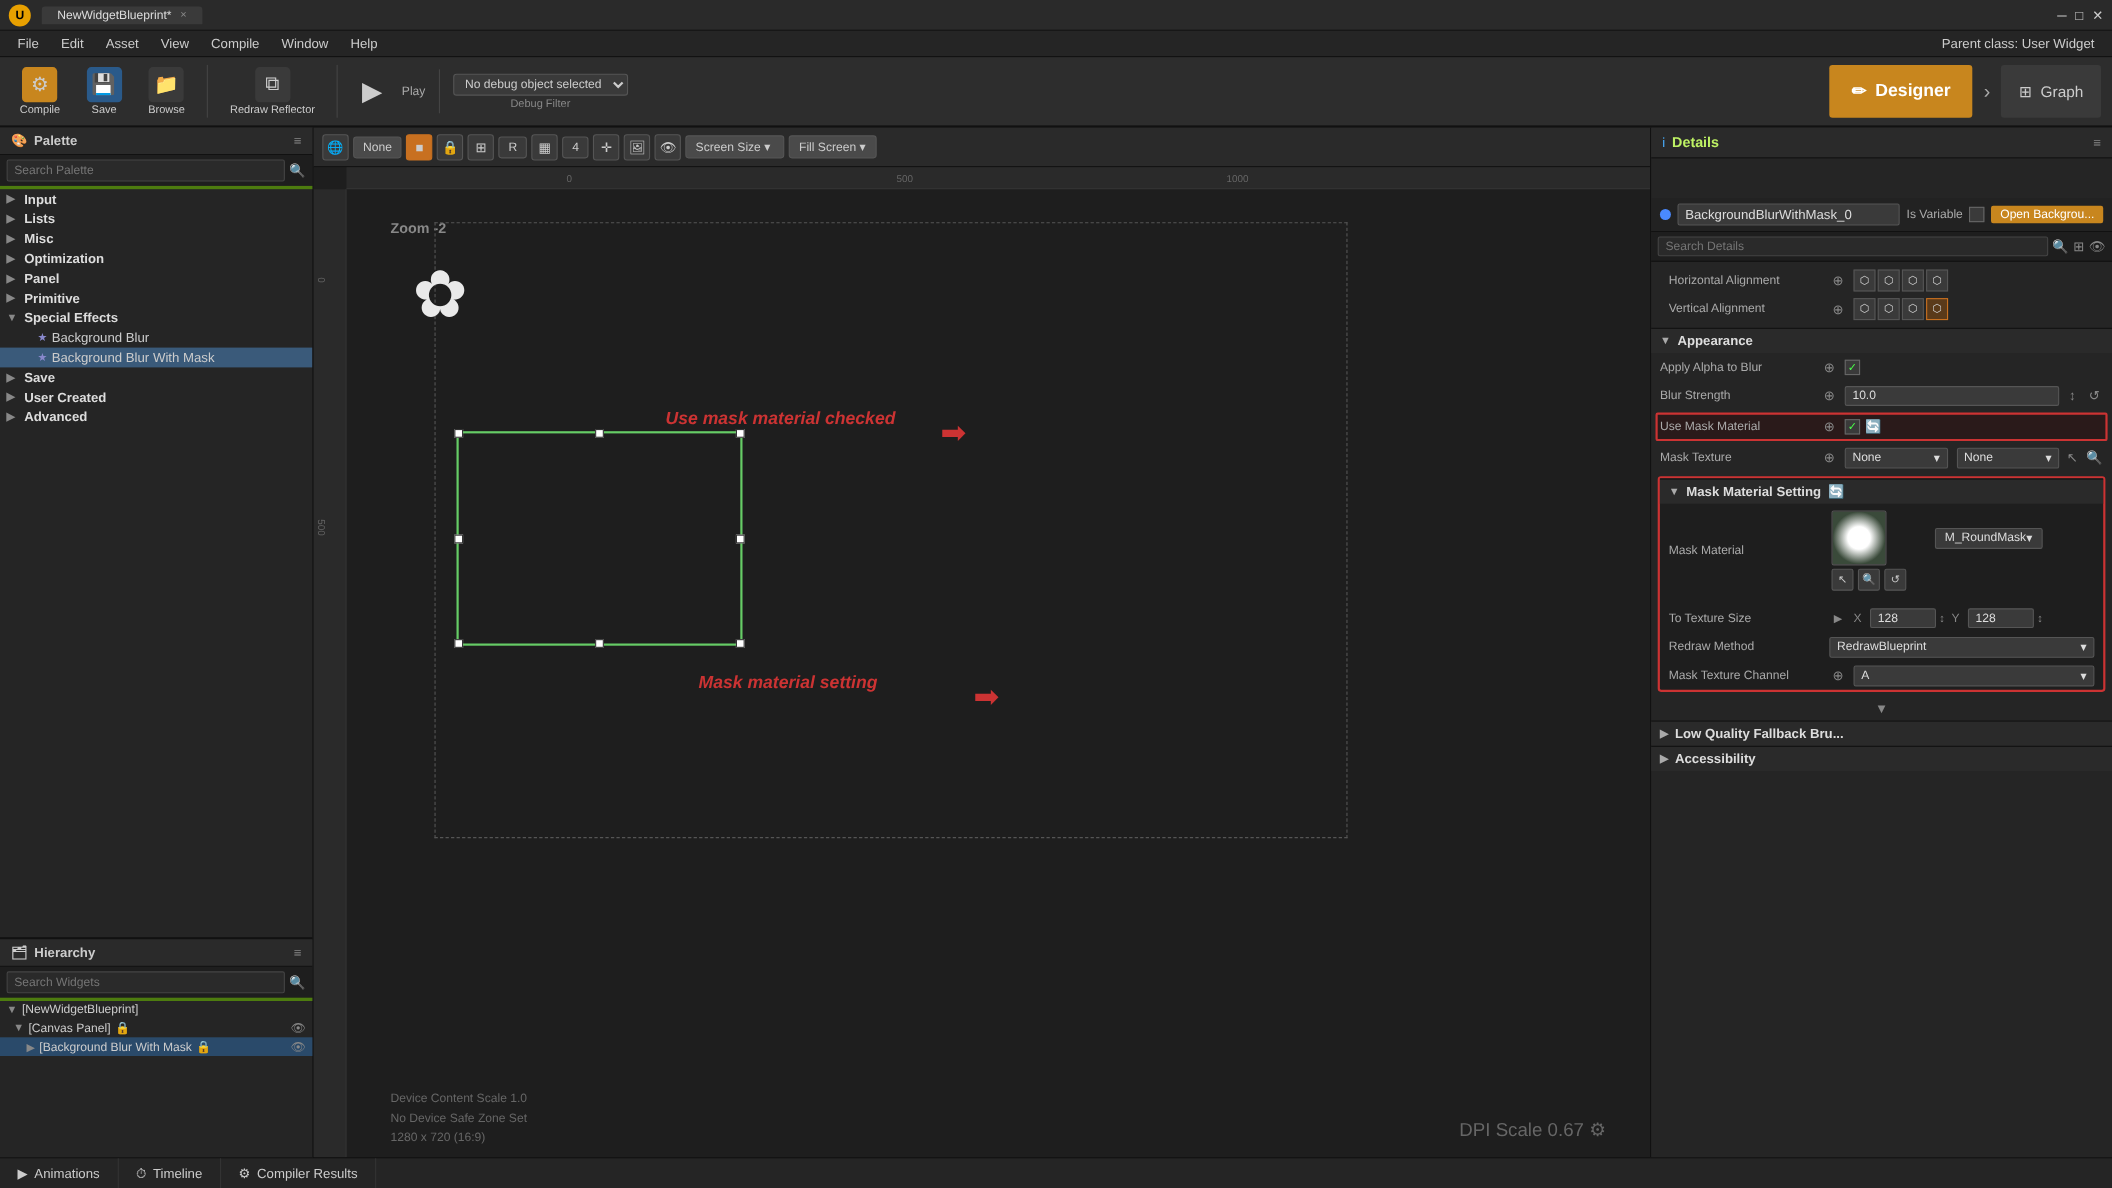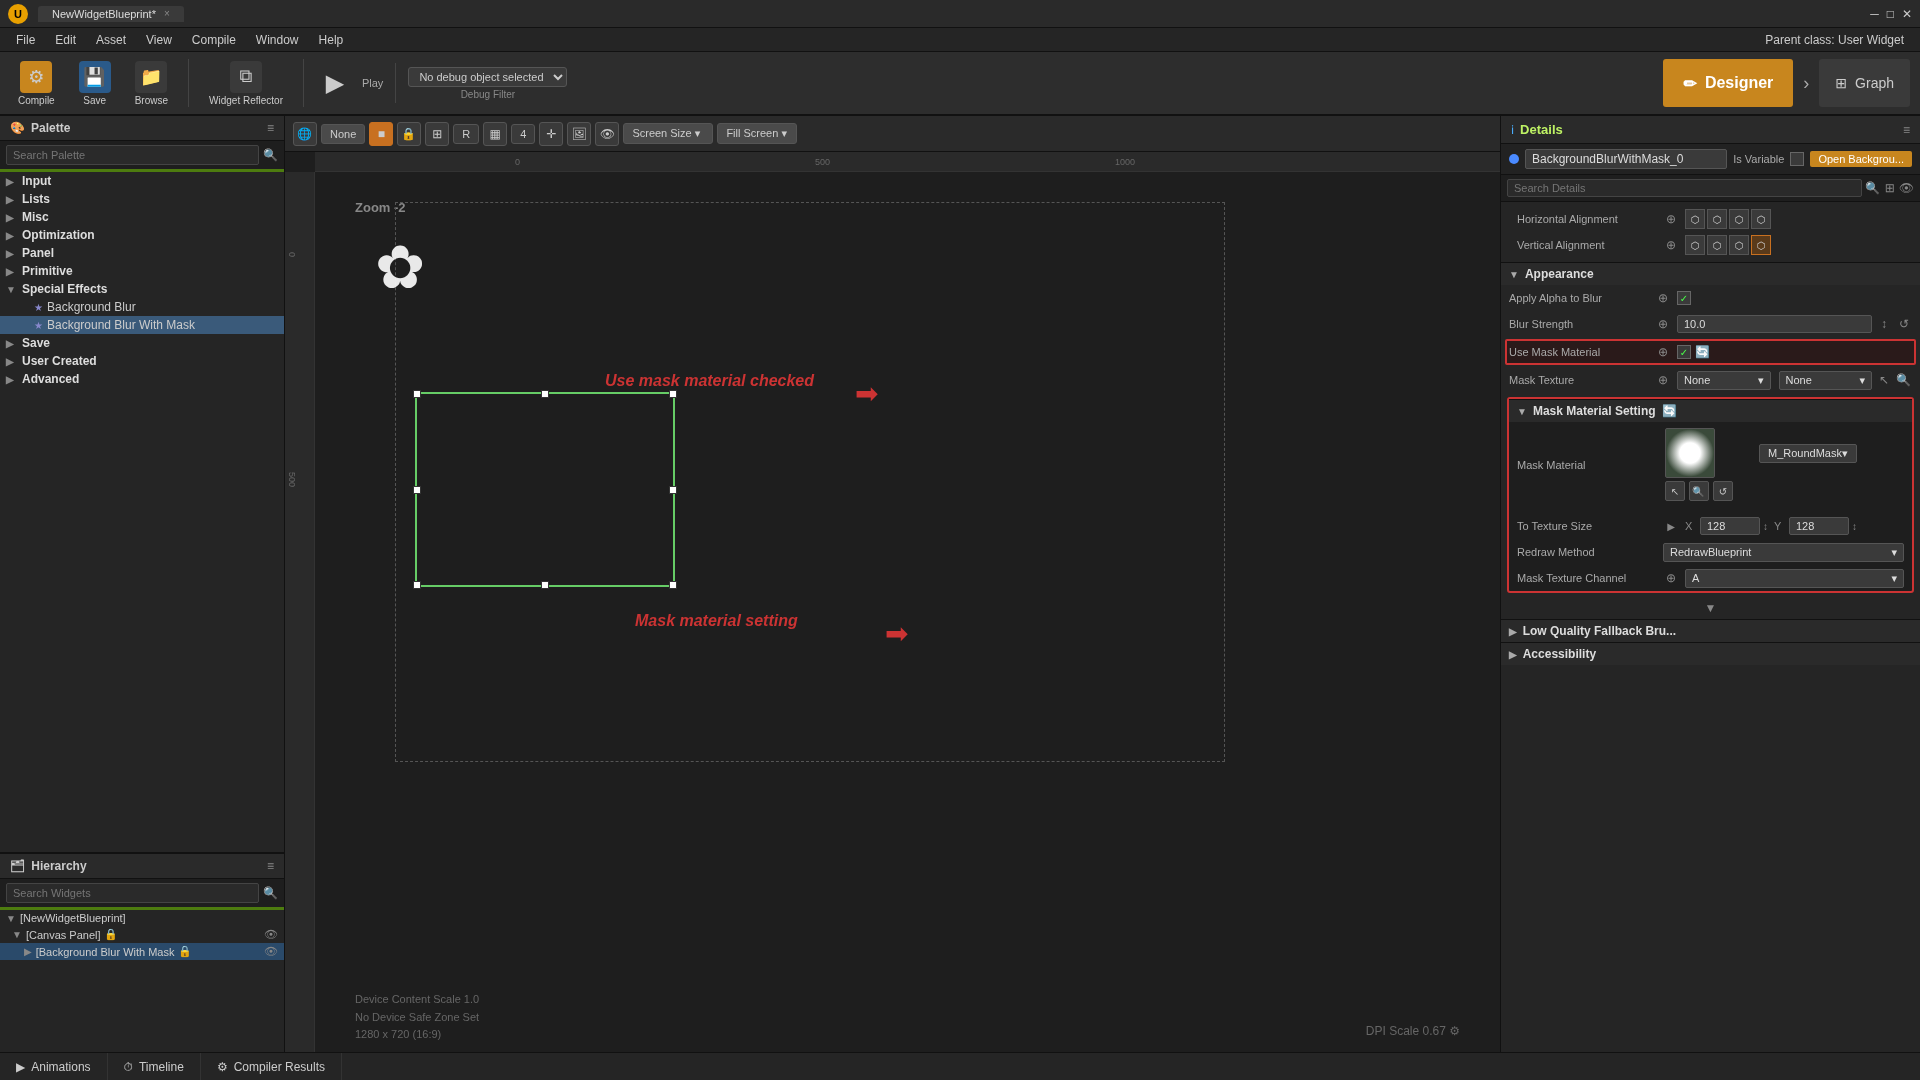--- a/index.html
+++ b/index.html
@@ -57,32 +57,32 @@
     .canvas-ruler-v { position: absolute; top: 20px; left: 0; width: 30px; bottom: 0; background: #2a2a2a; border-right: 1px solid #333; }
     .ruler-label { position: absolute; font-size: 9px; color: #666; }
     .zoom-label { position: absolute; top: 28px; left: 40px; color: #888; font-size: 13px; font-weight: bold; }
     .canvas-content { position: absolute; top: 20px; left: 30px; right: 0; bottom: 0; }
     .widget-box { position: absolute; border: 2px solid #66cc66; background: transparent; }
     .handle { position: absolute; width: 8px; height: 8px; background: #fff; border: 1px solid #333; }
     .canvas-decorative { position: absolute; top: 60px; left: 60px; color: white; font-size: 60px; opacity: 0.9; }
     .annotation-text { position: absolute; color: #cc3333; font-size: 16px; font-weight: bold; font-style: italic; }
     .annotation-arrow { position: absolute; color: #cc3333; font-size: 28px; }
     .canvas-status { position: absolute; bottom: 8px; left: 40px; color: #666; font-size: 11px; line-height: 1.6; }
-    .canvas-dpi { position: absolute; bottom: 14px; right: 40px; color: #666; font-size: 12px; text-align: center; }
+    .canvas-dpi { position: absolute; bottom: 14px; right: 40px; color: #666; font-size: 17px; text-align: center; }
     .canvas-dpi-icon { cursor: pointer; }
 
     
     #bottombar { background: #252525; height: 28px; display: flex; align-items: center; border-top: 1px solid #111; }
     .bottom-tab { padding: 4px 16px; font-size: 12px; color: #ccc; cursor: pointer; display: flex; align-items: center; gap: 6px; border-right: 1px solid #333; height: 100%; }
 
     
     #right-panel { width: 420px; background: #252525; border-left: 1px solid #111; display: flex; flex-direction: column; overflow-y: auto; }
     .details-header { background: #2a2a2a; padding: 5px 10px; display: flex; align-items: center; gap: 6px; border-bottom: 1px solid #111; }
     .details-title { font-size: 13px; font-weight: bold; color: #bef264; flex: 1; }
-    .widget-name-bar { display: flex; align-items: center; padding: 5px 8px; gap: 6px; background: #222; border-bottom: 1px solid #111; }
+    .widget-name-bar { display: flex; align-items: center; padding: 5px 8px; gap: 6px; background: #222; border-bottom: 1px solid #111; margin-top: 36px; }
     .widget-dot { width: 10px; height: 10px; background: #4a8aff; border-radius: 50%; flex-shrink: 0; }
     .widget-name-input { flex: 1; background: #3a3a3a; border: 1px solid #555; color: #ddd; padding: 2px 6px; font-size: 12px; border-radius: 2px; }
     .is-variable-label { font-size: 11px; color: #aaa; }
     .open-bg-btn { background: #c8861e; color: #fff; padding: 2px 8px; font-size: 11px; border-radius: 2px; cursor: pointer; white-space: nowrap; }
     .details-search { display: flex; align-items: center; padding: 4px 6px; background: #1e1e1e; border-bottom: 1px solid #111; }
     .details-search input { background: #2a2a2a; border: 1px solid #444; color: #ccc; padding: 2px 6px; font-size: 11px; flex: 1; border-radius: 2px; }
     .section-header { background: #2a2a2a; padding: 4px 8px; font-size: 12px; font-weight: bold; color: #ddd; display: flex; align-items: center; gap: 6px; cursor: pointer; border-top: 1px solid #111; }
     .section-header .arrow { color: #aaa; font-size: 10px; }
     .prop-row { display: flex; align-items: center; padding: 3px 8px; gap: 6px; min-height: 26px; }
     .prop-label { width: 140px; color: #aaa; font-size: 11px; flex-shrink: 0; }
@@ -151,21 +151,21 @@
     <div class="tb-icon blue">💾</div>
     <span>Save</span>
   </div>
   <div class="tb-btn">
     <div class="tb-icon dark">📁</div>
     <span>Browse</span>
   </div>
   <div class="toolbar-separator"></div>
   <div class="tb-btn">
     <div class="tb-icon dark">⧉</div>
-    <span>Widget Reflector</span>
+    <span>Redraw Reflector</span>
   </div>
   <div class="toolbar-separator"></div>
   <div class="play-btn">▶</div>
   <span style="font-size:11px;color:#aaa;">Play</span>
   <div style="width:1px;height:40px;background:#444;margin:0 4px;"></div>
   <div style="display:flex;flex-direction:column;gap:2px;">
     <select class="debug-select">
       <option>No debug object selected</option>
     </select>
     <span style="font-size:10px;color:#888;text-align:center;">Debug Filter</span>

